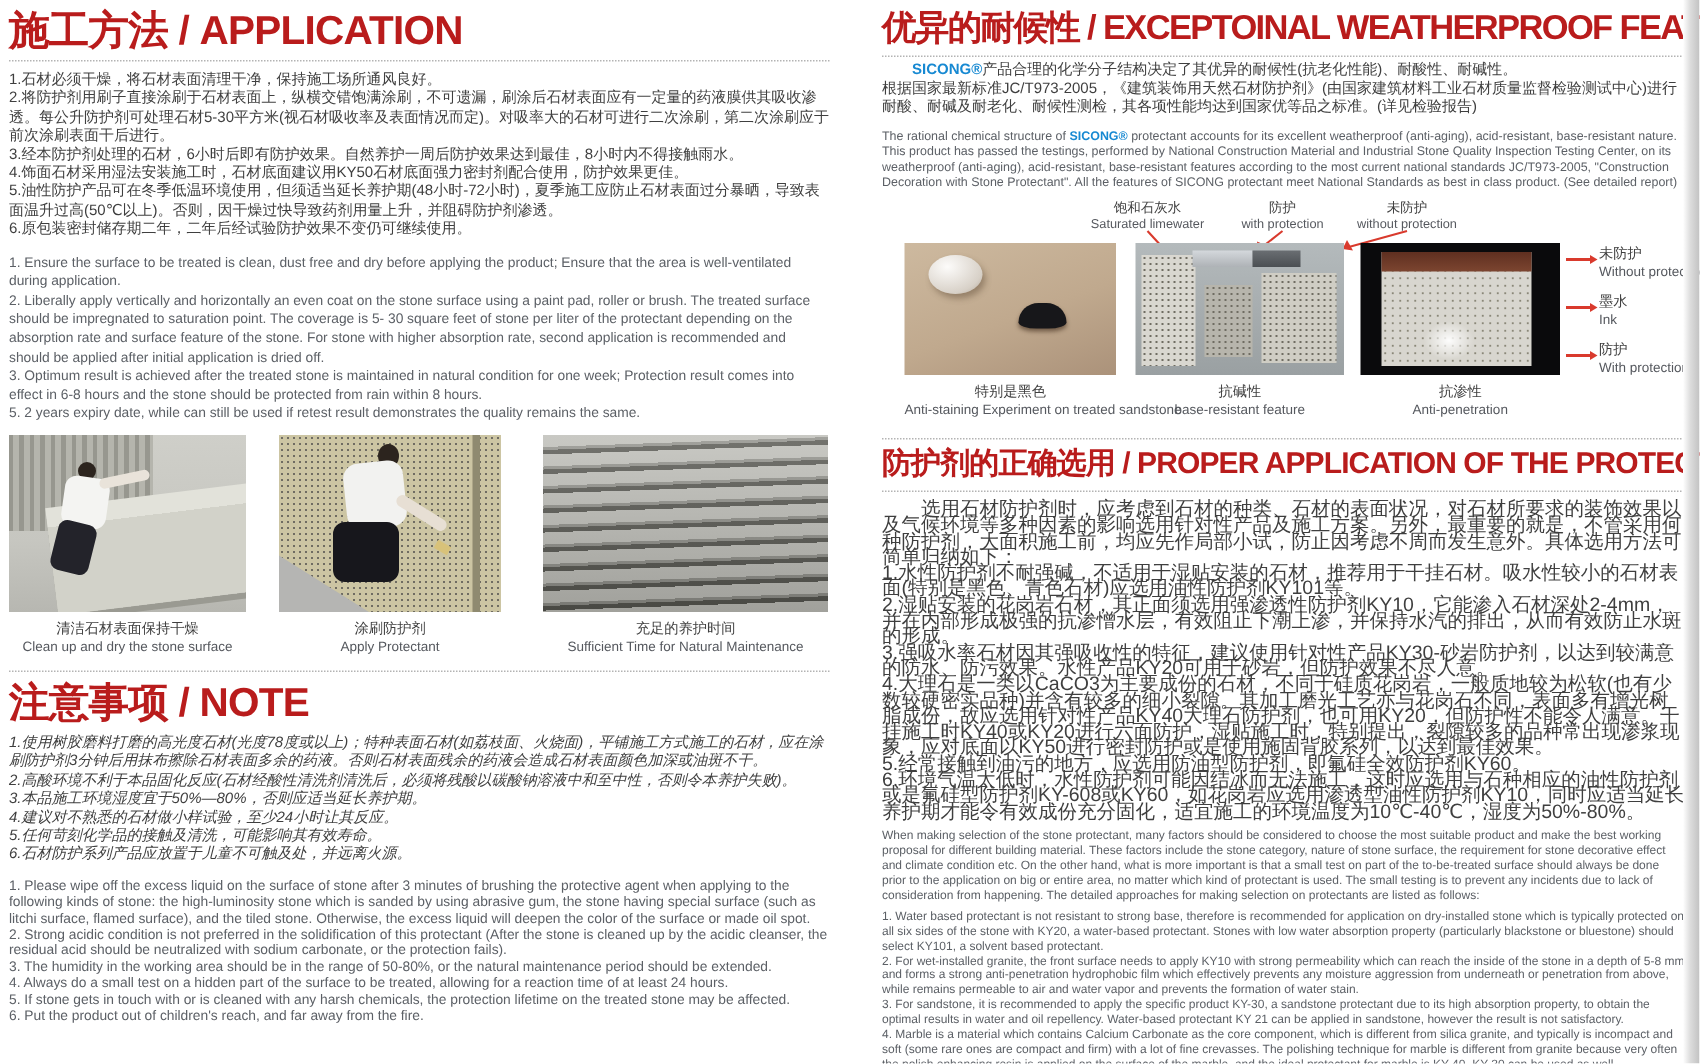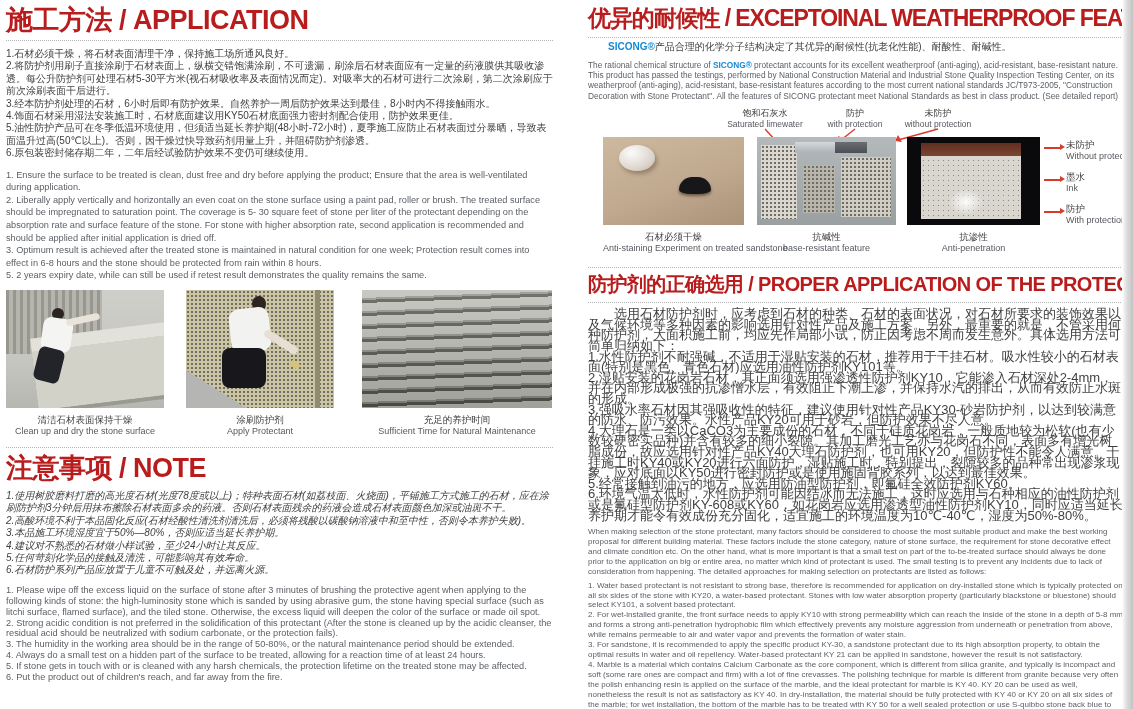--- a/index.html
+++ b/index.html
@@ -138,20 +138,21 @@
       <p>5. If stone gets in touch with or is cleaned with any harsh chemicals, the protection lifetime on the treated stone may be affected.</p>
       <p>6. Put the product out of children's reach, and far away from the fire.</p>
     </div>
 </div>
 
 <div class="col col-right">
   <h1 class="hdr hdr-md">优异的耐候性 / EXCEPTOINAL WEATHERPROOF FEATURE</h1>
   <div class="dots"></div>
 
   <p class="w-zh zh-txt">　　<span class="brand">SICONG®</span><span>产品合理的化学分子结构决定了其优异的耐候性(抗老化性能)、耐酸性、耐碱性。</span></p>
+  <p class="w-zh zh-txt" style="margin-top:0;">根据国家最新标准JC/T973-2005，《建筑装饰用天然石材防护剂》(由国家建筑材料工业石材质量监督检验测试中心)进行耐酸、耐碱及耐老化、耐候性测检，其各项性能均达到国家优等品之标准。(详见检验报告)</p>
 
   <p class="w-en en-txt"><span>The rational chemical structure of </span><span class="brand" style="font-size:8.3px;">SICONG®</span><span> protectant accounts for its excellent weatherproof (anti-aging), acid-resistant, base-resistant nature. This product has passed the testings, performed by National Construction Material and Industrial Stone Quality Inspection Testing Center, on its weatherproof (anti-aging), acid-resistant, base-resistant features according to the most current national standards JC/T973-2005, "Construction Decoration with Stone Protectant". All the features of SICONG protectant meet National Standards as best in class product. (See detailed report)</span></p>
 
   <div class="figures-row">
 
     <div class="flabel" style="left:122px;width:110px;">
       <div class="cap-zh">饱和石灰水</div>
       <div class="cap-en">Saturated limewater</div>
     </div>
     <div class="flabel" style="left:222px;width:90px;">
@@ -200,21 +201,21 @@
       <div class="cap-zh">墨水</div>
       <div class="cap-en">Ink</div>
     </div>
     <div class="r-arrow" style="left:456px;top:104px;"></div>
     <div class="rlabel" style="left:478px;top:96px;">
       <div class="cap-zh">防护</div>
       <div class="cap-en">With protection</div>
     </div>
 
     <div class="fcap" style="left:15px;width:141px;">
-      <div class="cap-zh">石材必须干燥</div>
+      <div class="cap-zh">特别是黑色</div>
       <div class="cap-en" style="white-space:nowrap;">Anti-staining Experiment on treated sandstone</div>
     </div>
     <div class="fcap" style="left:169px;width:139px;">
       <div class="cap-zh">抗碱性</div>
       <div class="cap-en">base-resistant feature</div>
     </div>
     <div class="fcap" style="left:319px;width:133px;">
       <div class="cap-zh">抗渗性</div>
       <div class="cap-en">Anti-penetration</div>
     </div>

